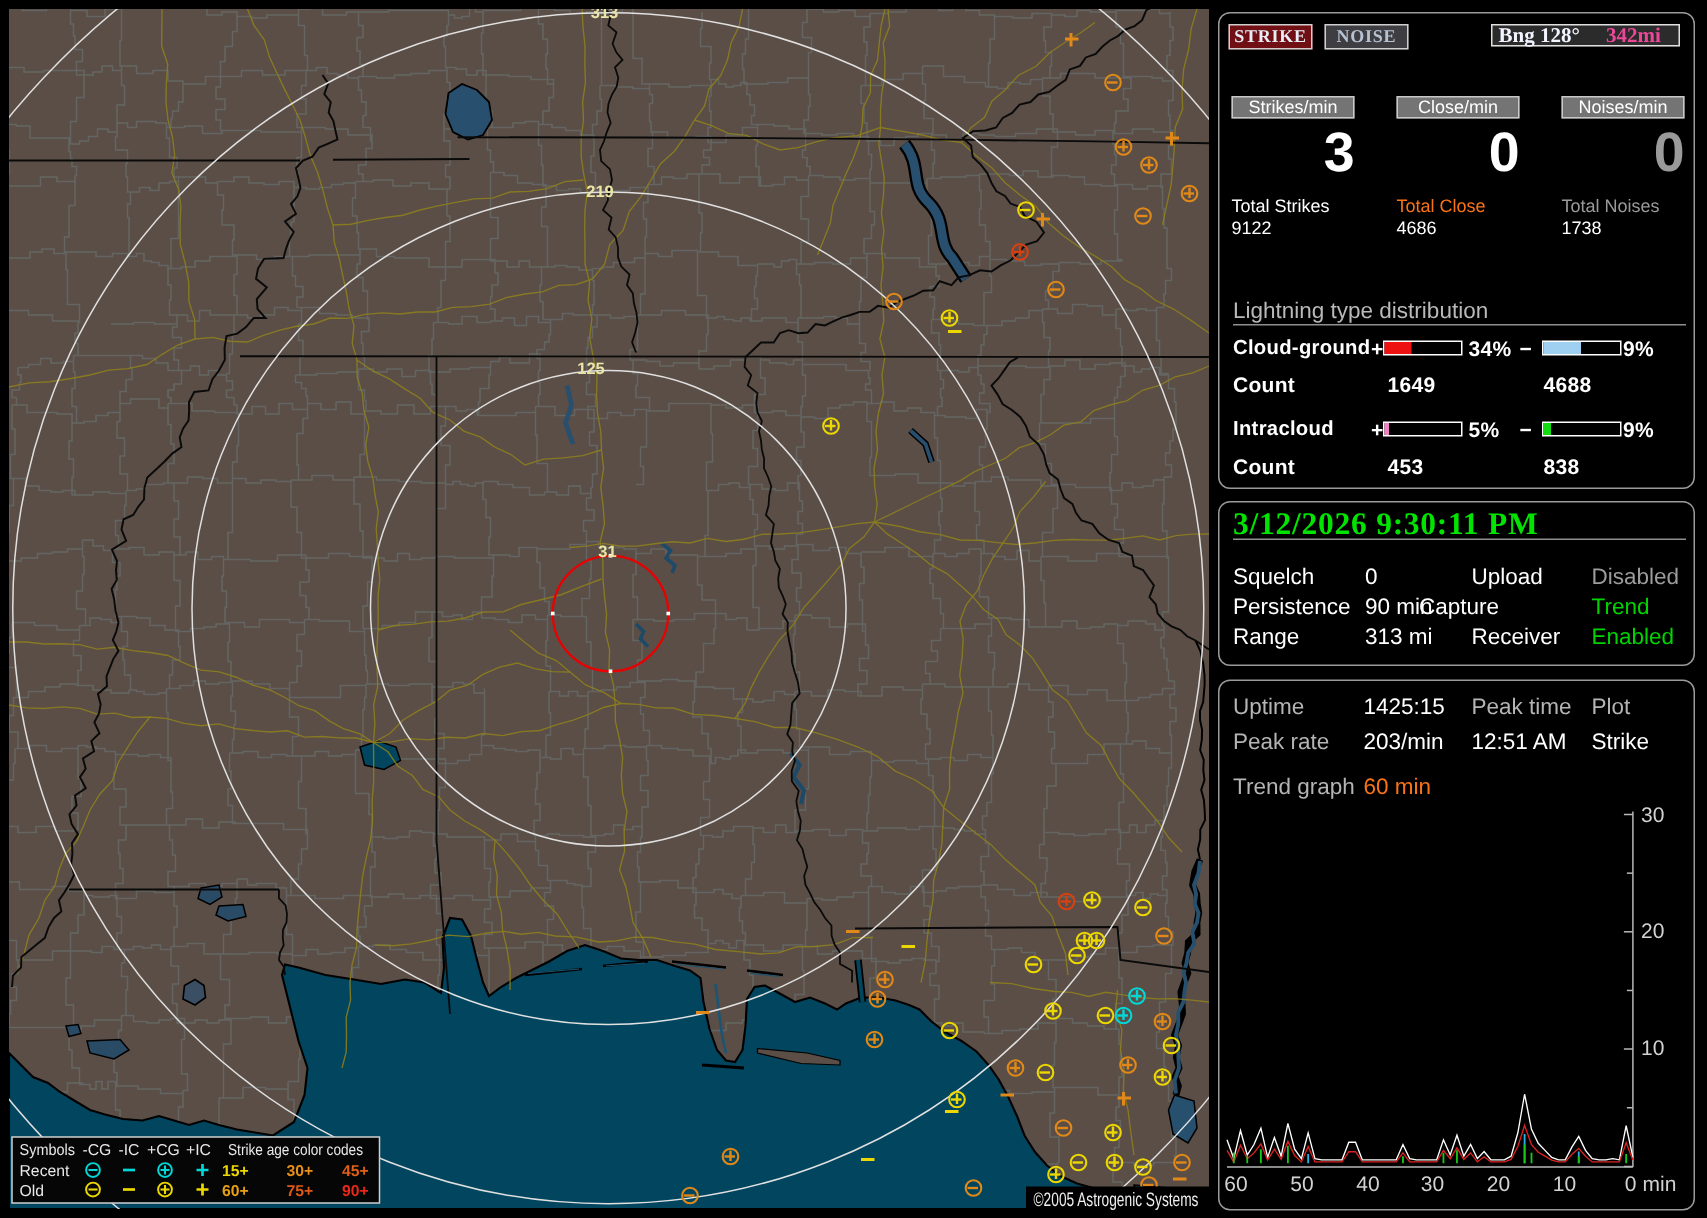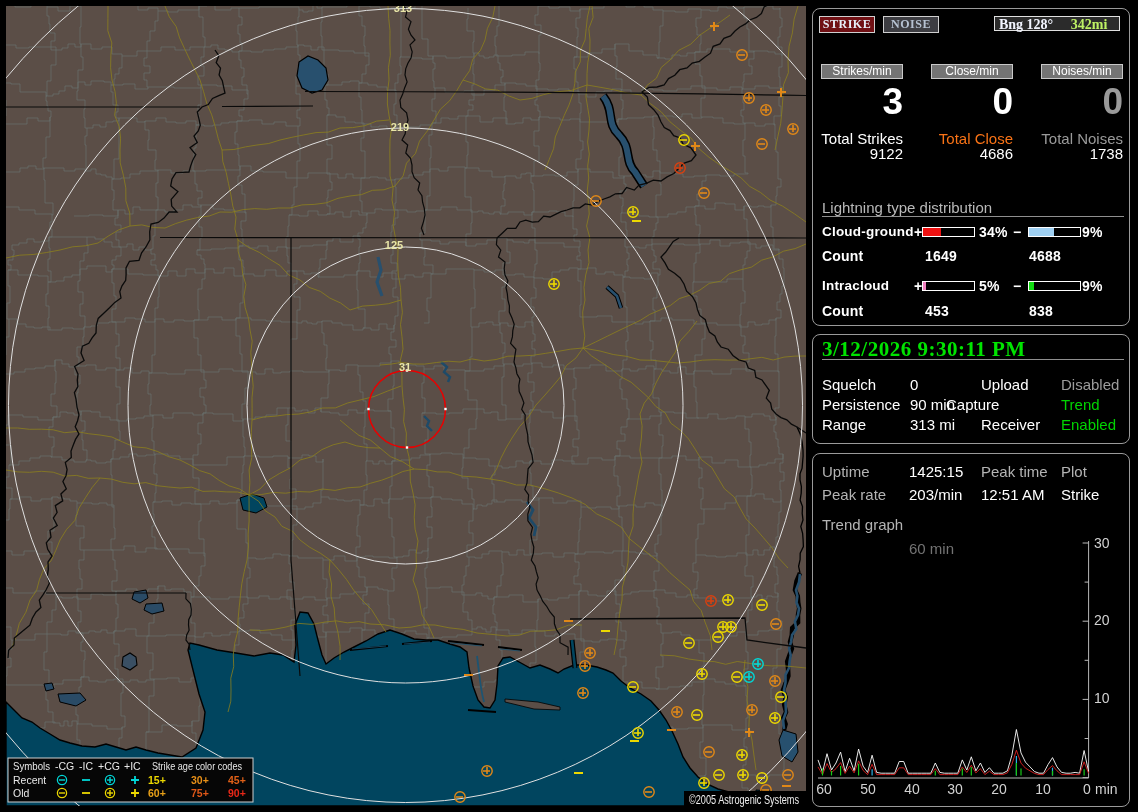--- a/index.html
+++ b/index.html
@@ -1,19 +1,19 @@
 <!DOCTYPE html>
 <html><head><meta charset="utf-8"><style>
 *{margin:0;padding:0;box-sizing:border-box}
 body{width:1138px;height:812px;background:#000;position:relative;overflow:hidden;font-family:'Liberation Sans',sans-serif}
 .box{position:absolute;border:1px solid #9a9a9a;border-radius:8px;background:#000}
 .btn{position:absolute;height:17px;border:1px solid #cfcfcf;font-family:'Liberation Serif',serif;font-weight:bold;font-size:12px;line-height:15px;text-align:center;letter-spacing:0.5px}
 .hd{position:absolute;width:82px;height:15px;background:#747474;border:1px solid #c8c8c8;color:#fff;font-size:12px;line-height:13px;text-align:center}
 .num{position:absolute;width:82px;font-size:37px;font-weight:bold;text-align:right;line-height:36px}
-.tot{position:absolute;width:82px;font-size:15px;text-align:right}
+.tot{position:absolute;width:82px;font-size:12px;}
 .g15{position:absolute;font-size:15px}
 .b15{position:absolute;font-size:14px;font-weight:bold;color:#fff;letter-spacing:0.2px}
 .r15{position:absolute;font-size:15px;color:#fff}
 .bar{position:absolute;width:53px;height:10px;border:1px solid #fff;background:#000;font-size:0}
 .bar span{display:inline-block;height:8px;vertical-align:top}
 </style></head>
 <body>
 <svg width="812" height="812" viewBox="0 0 812 812" style="position:absolute;left:0;top:0">
     <rect x="0" y="0" width="812" height="812" fill="#000"></rect>
     <rect x="6" y="6" width="800" height="800" fill="#5b4e47"></rect>
@@ -278,21 +278,21 @@
         <text x="191" y="797" fill="#e05818">75+</text>
         <text x="228" y="797" fill="#e82818">90+</text>
       </g>
     </g>
   </svg>
 <div class="box" style="left:812px;top:8px;width:318px;height:318px"></div>
 <div class="box" style="left:812px;top:334px;width:318px;height:110px"></div>
 <div class="box" style="left:812px;top:453px;width:318px;height:354px"></div>
 <div class="btn" style="left:819px;top:16px;width:56px;background:#701014;color:#e7edf7">STRIKE</div>
 <div class="btn" style="left:883px;top:16px;width:56px;background:#3d3d42;color:#b6c2d2">NOISE</div>
-<div style="position:absolute;left:994px;top:16px;width:126px;height:15px;background:#2b2b2b;border:1px solid #e0e0e0;font-family:'Liberation Serif',serif;font-weight:bold;font-size:14px;line-height:15px;padding-left:4px;color:#f2f5ff">Bng 128° <span style="color:#bef264;margin-left:14px">342mi</span></div>
+<div style="position:absolute;left:994px;top:16px;width:126px;height:15px;background:#2b2b2b;border:1px solid #e0e0e0;font-family:'Liberation Serif',serif;font-weight:bold;font-size:14px;line-height:15px;padding-left:4px;color:#f2f5ff">Bng 128° <span style="color:#ec4899;margin-left:14px">342mi</span></div>
 <div class="hd" style="left:821px;top:64px">Strikes/min</div>
 <div class="hd" style="left:931px;top:64px">Close/min</div>
 <div class="hd" style="left:1041px;top:64px">Noises/min</div>
 <div class="num" style="left:821px;top:84px;color:#fff">3</div>
 <div class="num" style="left:931px;top:84px;color:#fff">0</div>
 <div class="num" style="left:1041px;top:84px;color:#9a9a9a">0</div>
 <div class="tot" style="left:821px;top:130px;color:#fff">Total Strikes</div>
 <div class="tot" style="left:931px;top:130px;color:#f97316">Total Close</div>
 <div class="tot" style="left:1041px;top:130px;color:#9a9a9a">Total Noises</div>
 <div class="tot" style="left:821px;top:145px;color:#fff">9122</div>
@@ -336,21 +336,21 @@
 <div class="r15" style="left:1061px;top:416px"><span style="color:#00d400">Enabled</span></div>
 <div class="r15" style="left:822px;top:463px;color:#b4b4b4">Uptime</div>
 <div class="r15" style="left:909px;top:463px;color:#fff">1425:15</div>
 <div class="r15" style="left:981px;top:463px;color:#b4b4b4">Peak time</div>
 <div class="r15" style="left:1061px;top:463px;color:#b4b4b4">Plot</div>
 <div class="r15" style="left:822px;top:486px;color:#b4b4b4">Peak rate</div>
 <div class="r15" style="left:909px;top:486px;color:#fff">203/min</div>
 <div class="r15" style="left:981px;top:486px;color:#fff">12:51 AM</div>
 <div class="r15" style="left:1061px;top:486px;color:#fff">Strike</div>
 <div class="r15" style="left:822px;top:516px;color:#b4b4b4">Trend graph</div>
-<div class="r15" style="left:909px;top:540px;color:#737373">60 min</div>
+<div class="r15" style="left:909px;top:516px;color:#f97316">60 min</div>
 <svg width="318" height="354" viewBox="0 0 318 354" style="position:absolute;left:812px;top:453px">
     <line x1="276.6" y1="88" x2="276.6" y2="325" stroke="#b8b8b8" stroke-width="1"></line>
     <line x1="6" y1="325" x2="276.6" y2="325" stroke="#b8b8b8" stroke-width="1"></line>
     <line x1="270.6" y1="90.0" x2="276.6" y2="90.0" stroke="#b8b8b8" stroke-width="1"></line>
     <line x1="272.6" y1="129.1" x2="276.6" y2="129.1" stroke="#b8b8b8" stroke-width="1"></line>
     <line x1="270.6" y1="168.2" x2="276.6" y2="168.2" stroke="#b8b8b8" stroke-width="1"></line>
     <line x1="272.6" y1="207.3" x2="276.6" y2="207.3" stroke="#b8b8b8" stroke-width="1"></line>
     <line x1="270.6" y1="246.4" x2="276.6" y2="246.4" stroke="#b8b8b8" stroke-width="1"></line>
     <line x1="272.6" y1="285.5" x2="276.6" y2="285.5" stroke="#b8b8b8" stroke-width="1"></line>
     <line x1="270.6" y1="324.6" x2="276.6" y2="324.6" stroke="#b8b8b8" stroke-width="1"></line>

